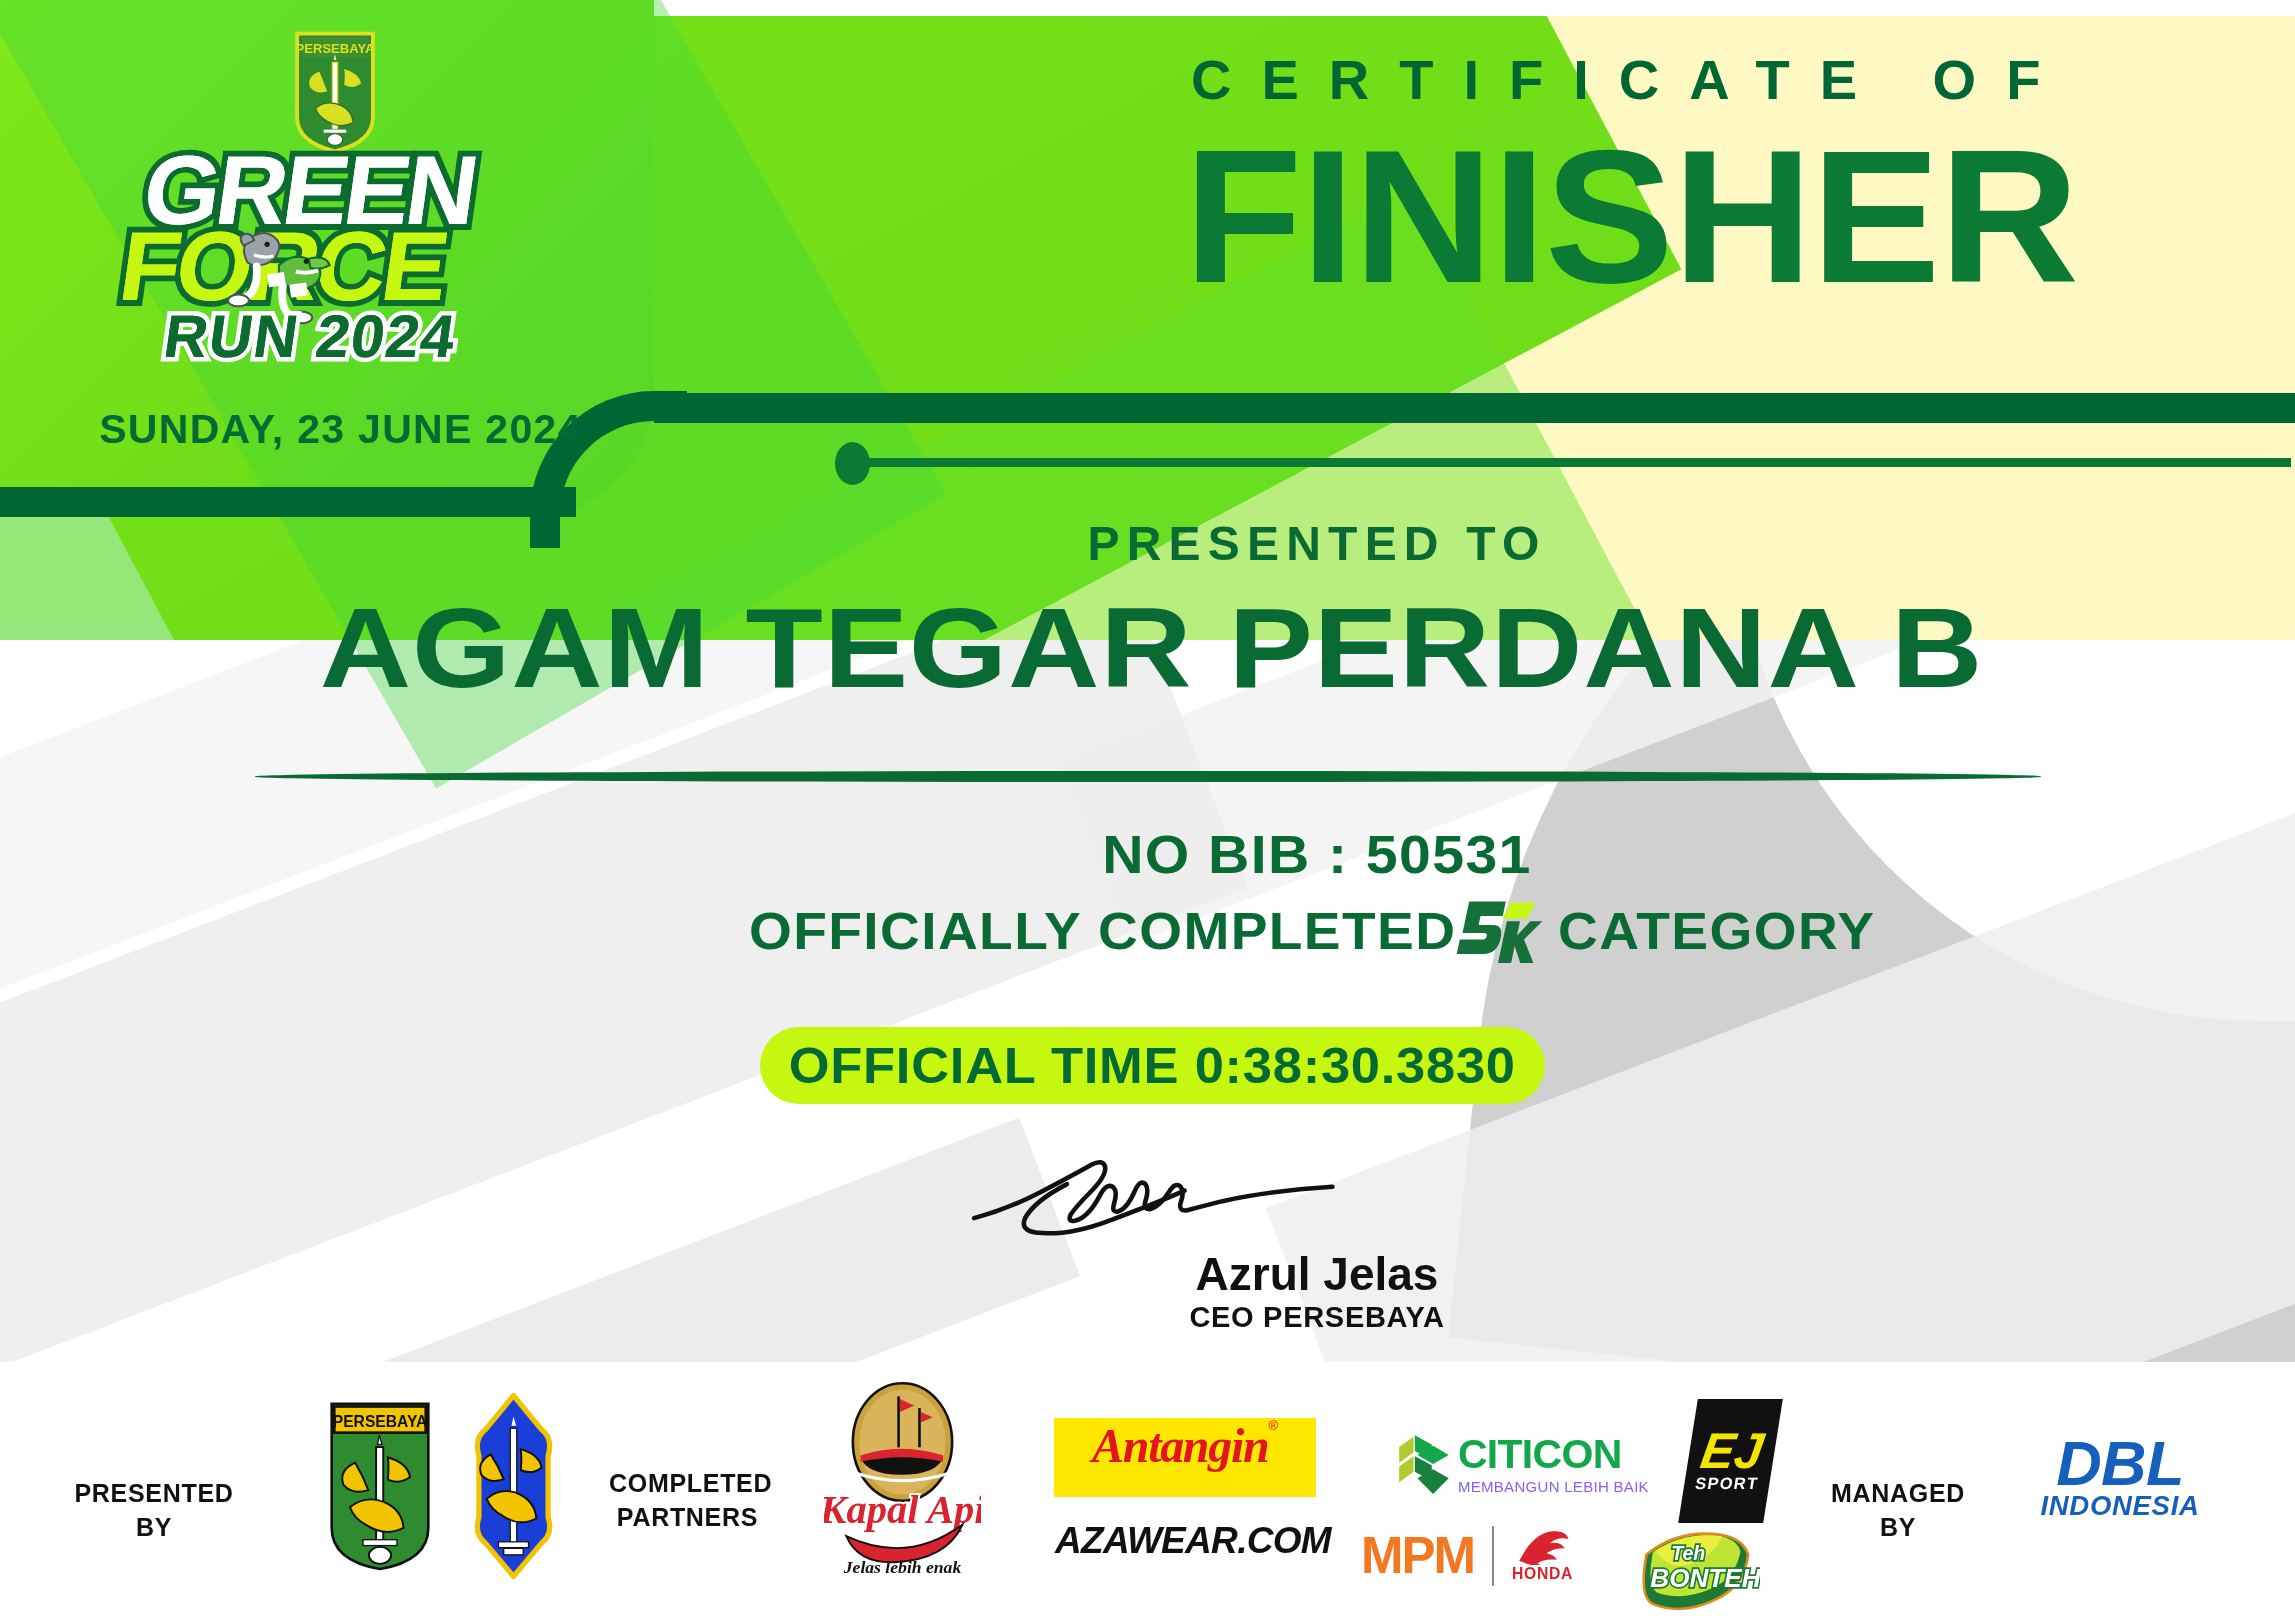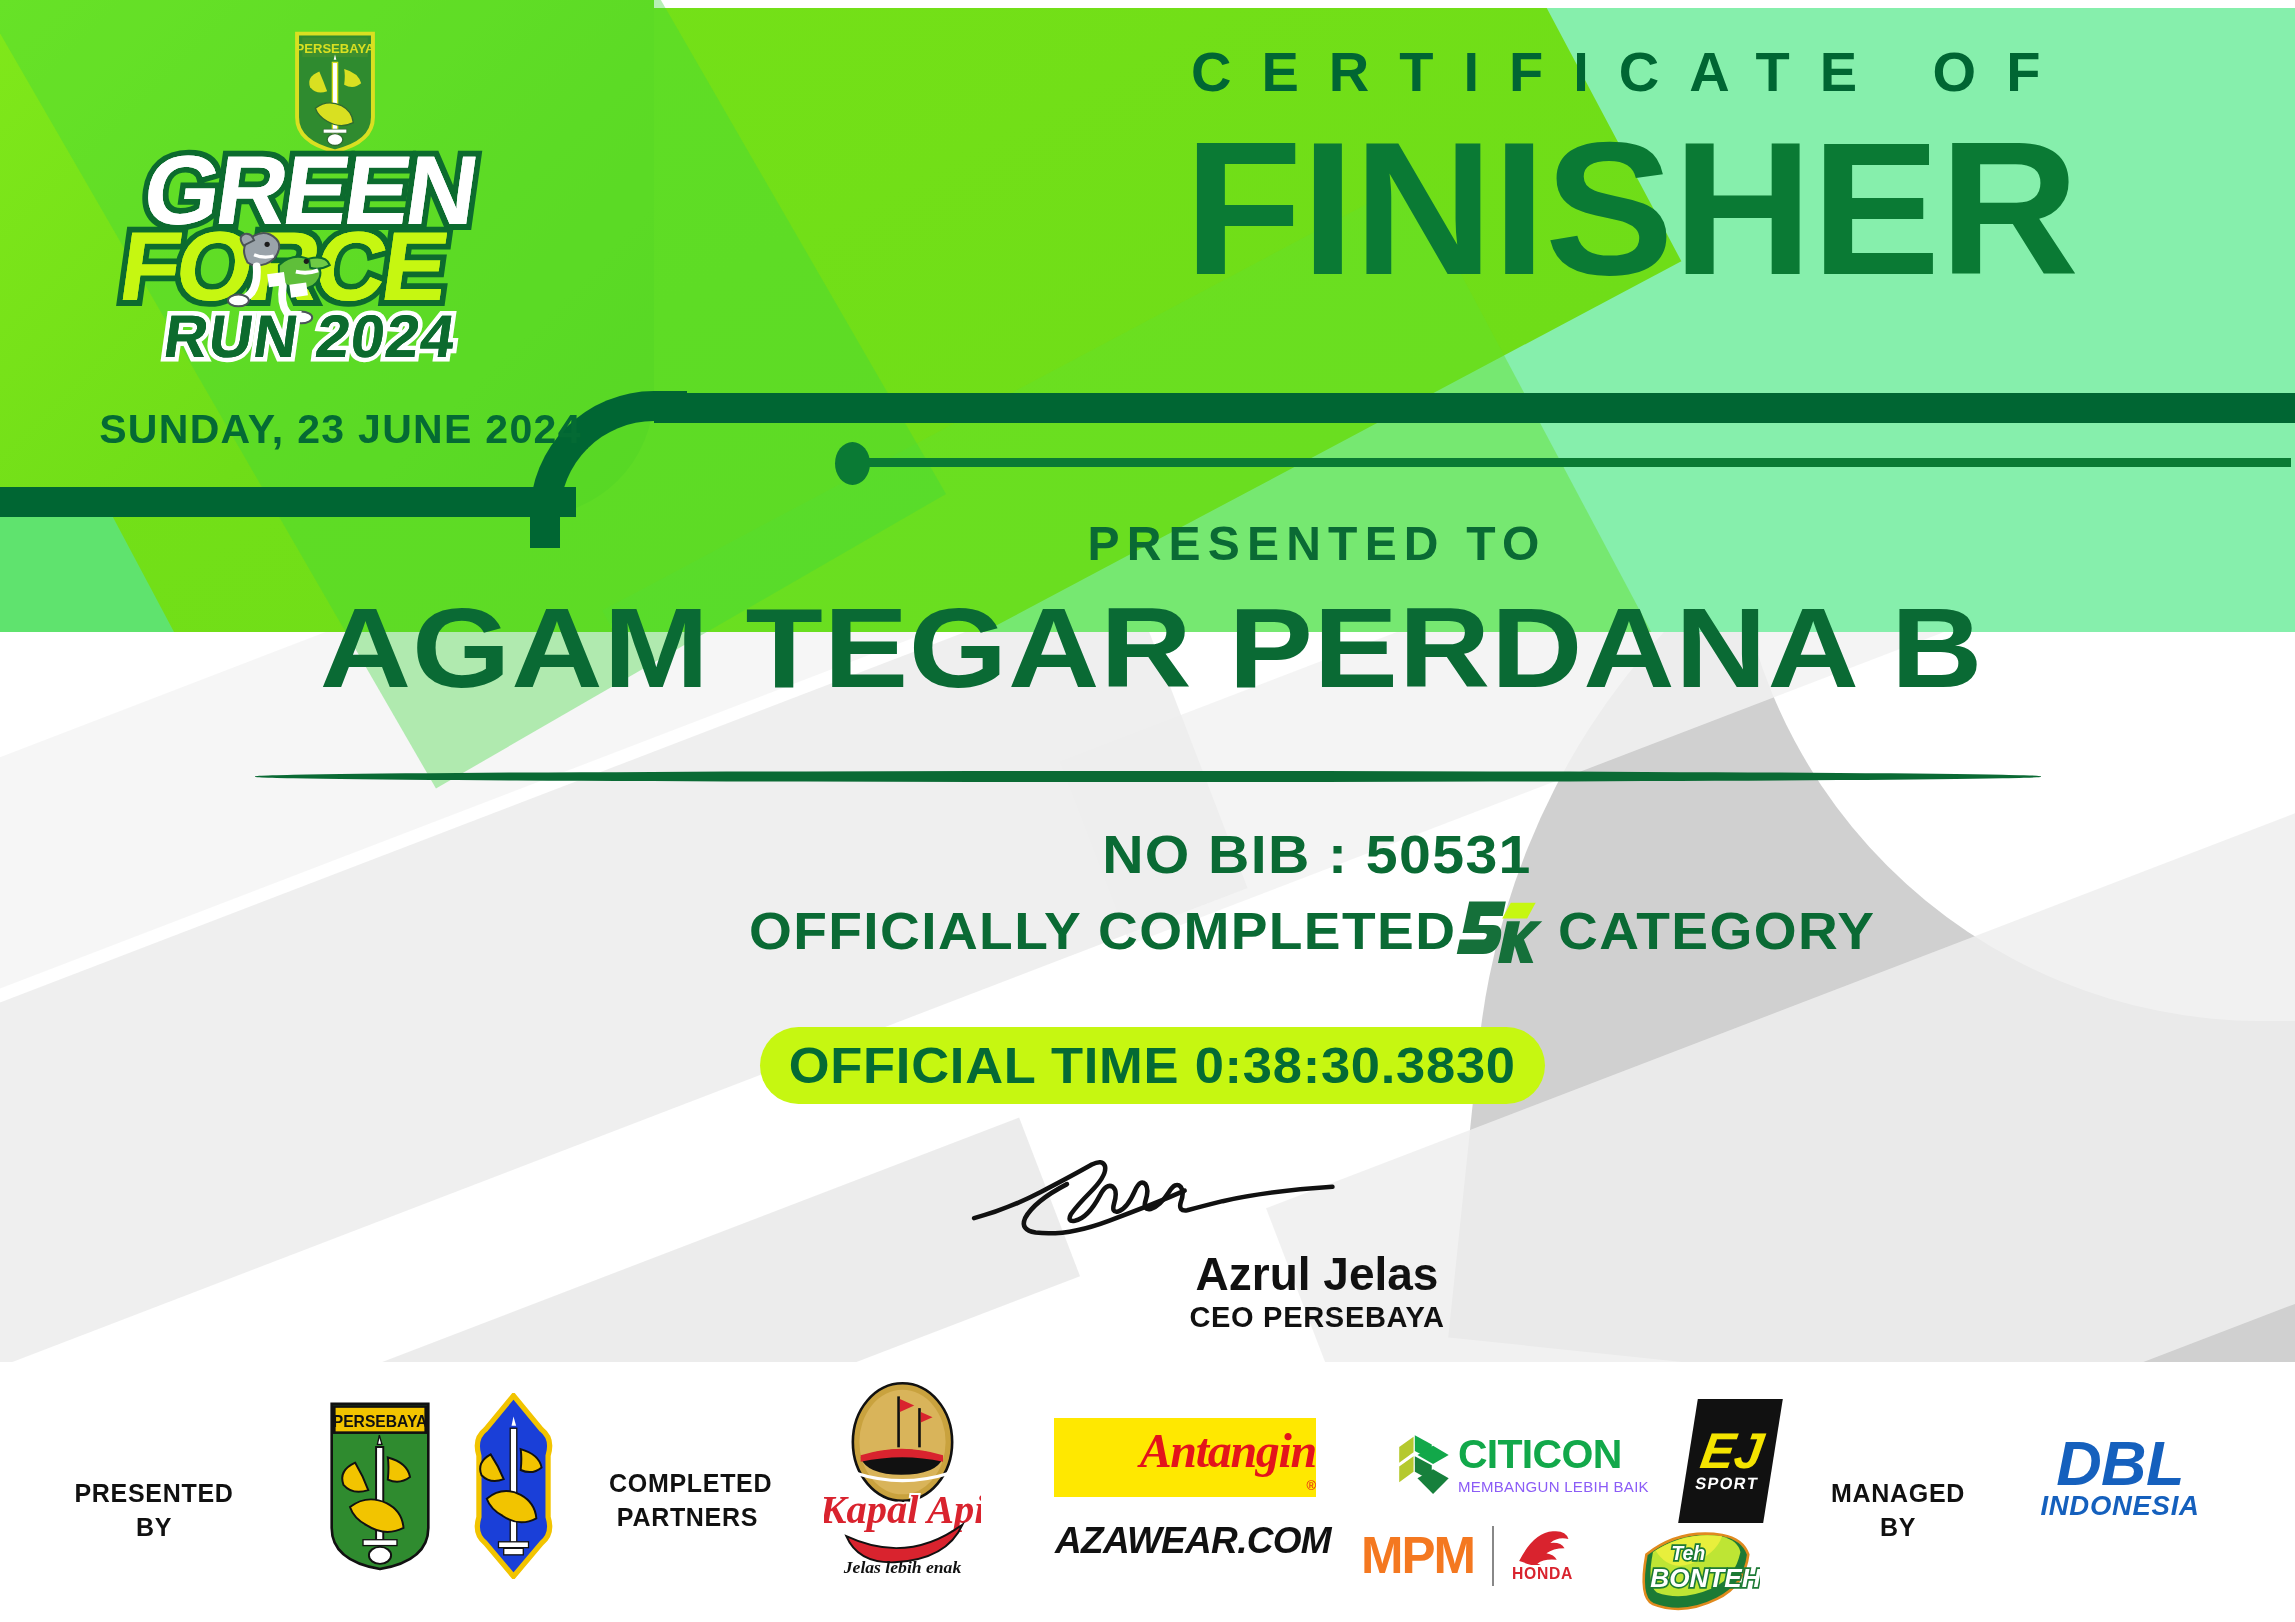--- a/index.html
+++ b/index.html
@@ -27,22 +27,22 @@
     transform:rotate(6deg);
     opacity:.95;
   }
   .gray-corner2{
     position:absolute;right:-26px;top:432px;width:589px;height:589px;
     background:#ffffff;border-radius:0 0 0 90%;
   }
 
   
   .header{
-    position:absolute;left:0;top:8px;width:2295px;height:624px;
-    background:#86efac;
+    position:absolute;left:0;top:16px;width:2295px;height:624px;
+    background:#fef9c3;
     overflow:hidden;
   }
   .hdr-lightwedge{
     position:absolute;left:-262px;top:-196px;width:1505px;height:1309px;
     background:linear-gradient(180deg,#78E317 0%,#6FDD18 100%);
     transform:rotate(-28deg);
     transform-origin:top left;
   }
   .hdr-lightwedge2{
     position:absolute;left:-327px;top:-589px;width:982px;height:1570px;
@@ -190,21 +190,21 @@
   }
   .f-label{
     position:absolute;color:#111;font-weight:700;font-family:Liberation Sans, sans-serif;
     font-size:25px;letter-spacing:0.7px;text-align:center;line-height:1.35;
   }
   .f-logo{position:absolute;}
 
   
   .antangin{
     width:262px;height:79px;background:#FFE800;
-    display:flex;align-items:flex-end;justify-content:center;flex-direction:column;
+    display:flex;align-items:flex-start;justify-content:center;
   }
   .antangin i{
     font-style:italic;color:#E3141B;font-weight:700;font-size:48px;
     font-family:"Liberation Serif", serif;letter-spacing:-1.3px;
   }
   .antangin sup{font-size:13px;color:#E3141B;}
   .azawear{
     color:#111;font-weight:700;font-size:37px;letter-spacing:-0.7px;
     font-family:"Liberation Sans", sans-serif;white-space:nowrap;
   }

